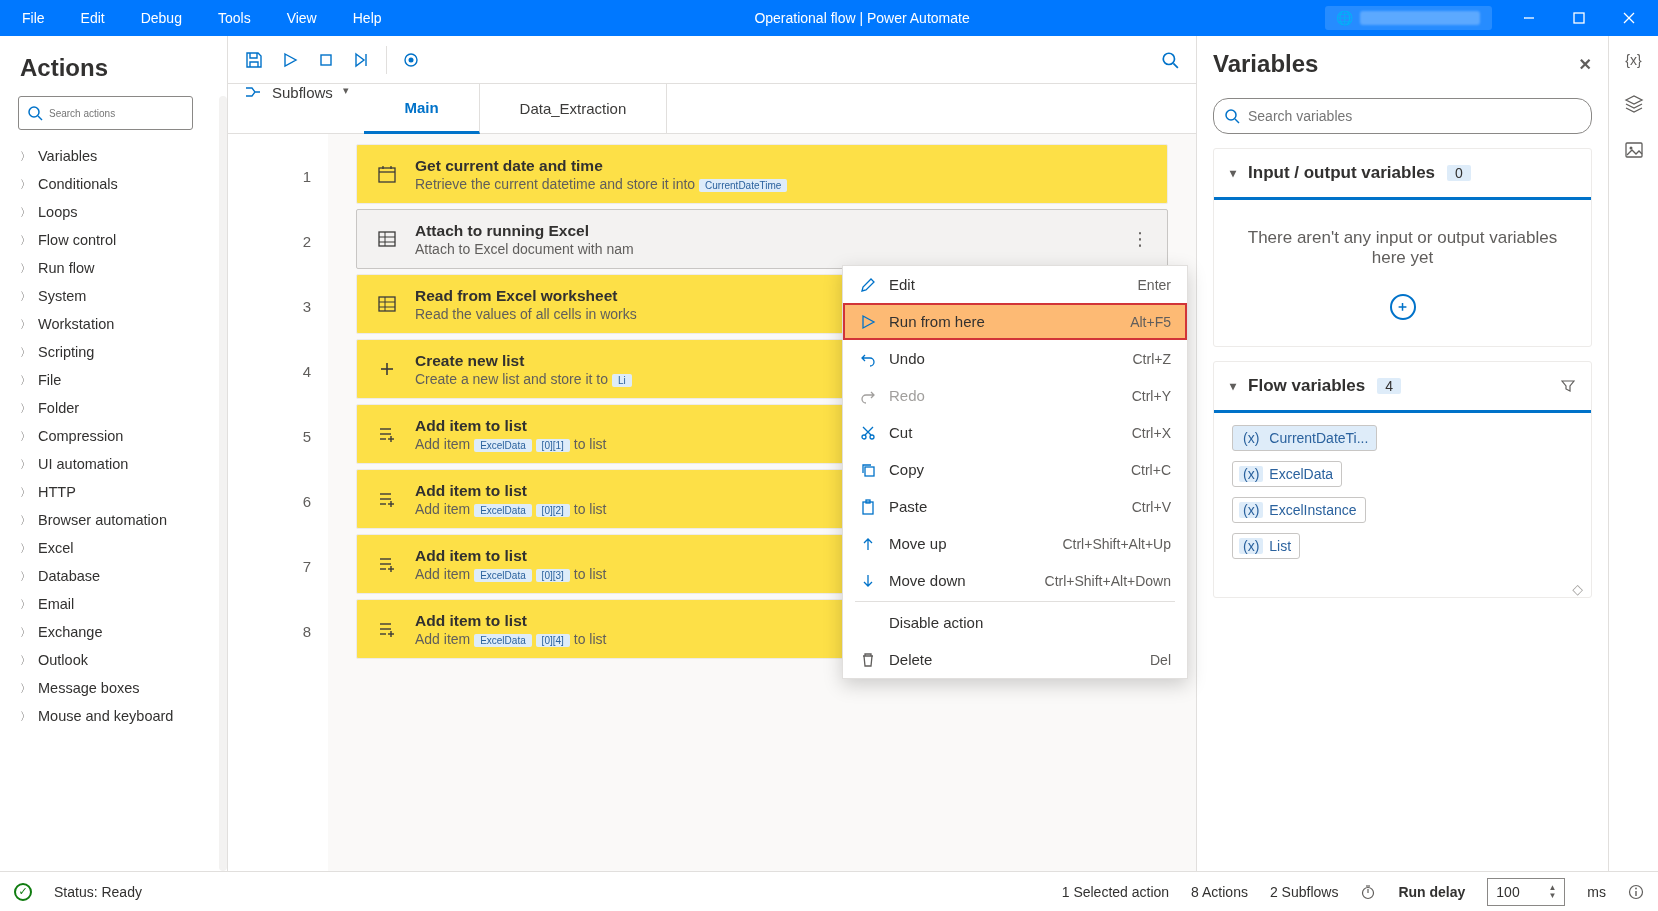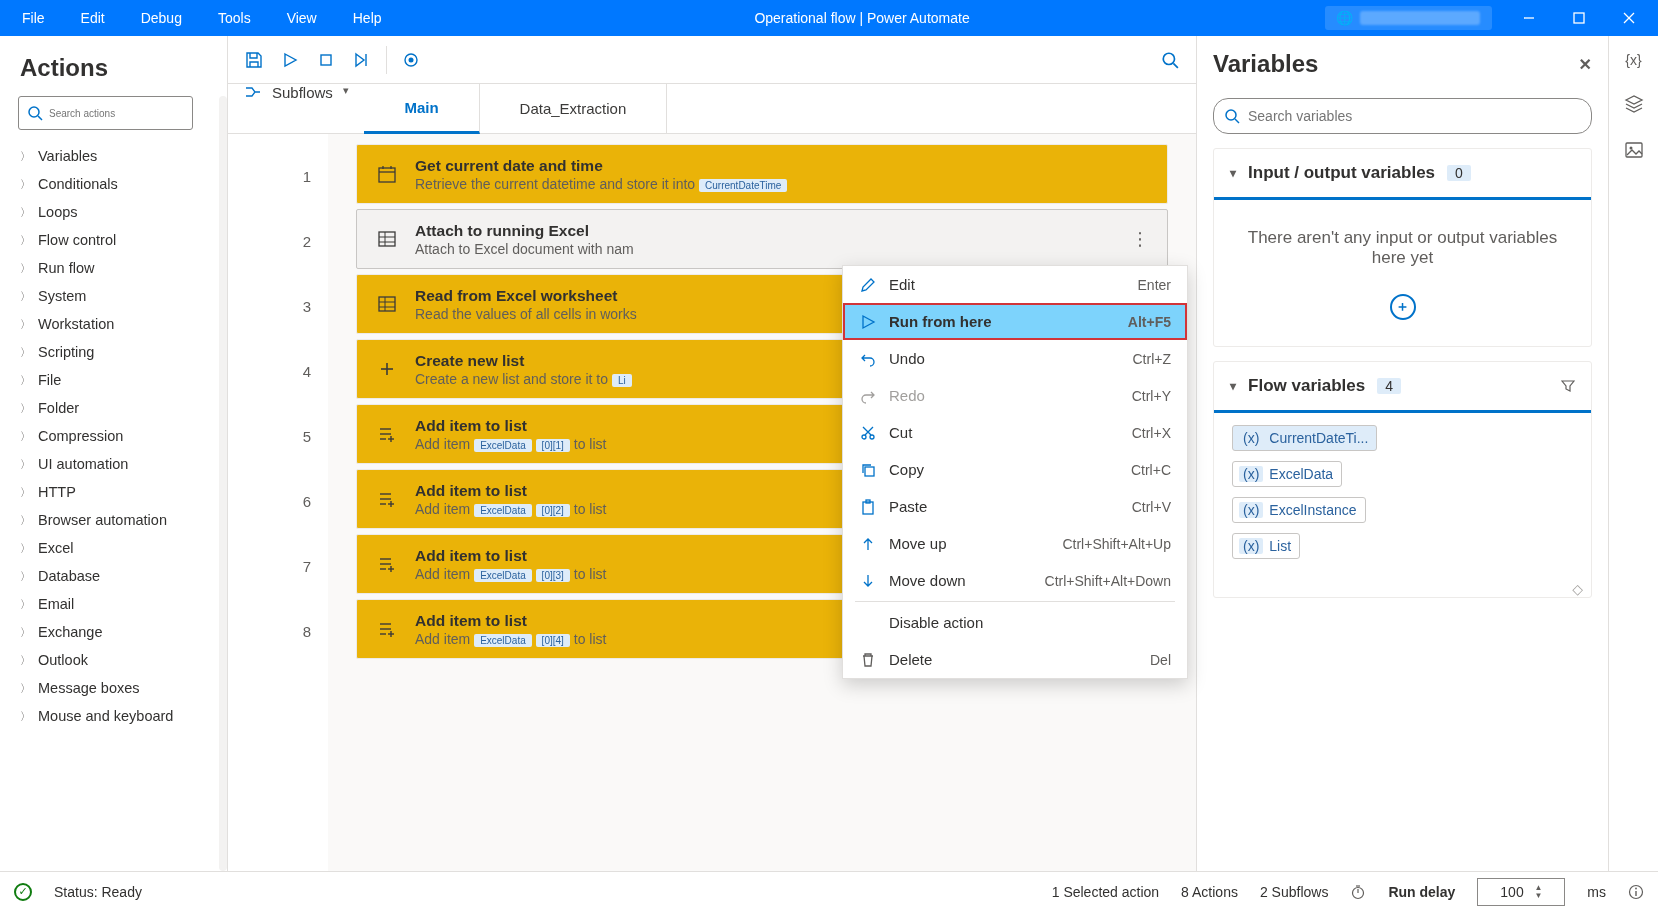--- a/index.html
+++ b/index.html
@@ -38,36 +38,36 @@
 .tab-strip { display: flex; align-items: stretch; height: 50px; border-bottom: 1px solid #e1dfdd; }
 .subflows { display: flex; align-items: flex-start; gap: 10px; padding: 0 16px; color:#3b3a39; font-size:15px; cursor:pointer;}
 .subflows .chev-down{font-size:11px; color:#605e5c;}
 .tab { padding: 0 40px; display: flex; align-items: center; font-size: 15px; color:#3b3a39; cursor:pointer; border-right:1px solid #e1dfdd;}
 .tab.active { color:#0072c9; font-weight:600; border-bottom: 3px solid #0072c9; margin-bottom:-1px;}
 
 .flow-area { flex: 1; display: flex; overflow: auto; background:#faf9f8;}
 .line-numbers { width: 100px; text-align: right; padding: 10px 16px 10px 0; color:#605e5c; font-size:15px; background:#fff; border-right:1px solid #fff;}
 .line-numbers .ln { height: 65px; display:flex; align-items:center; justify-content:flex-end;}
 .actions-list { flex: 1; padding: 10px 28px 10px 28px; }
-.action-card { background:#eab308; border:1px solid #edebe9; border-radius:2px; padding:10px 18px; margin-bottom:5px; display:flex; align-items:center; gap:16px; height:60px;}
+.action-card { background:#fde047; border:1px solid #edebe9; border-radius:2px; padding:10px 18px; margin-bottom:5px; display:flex; align-items:center; gap:16px; height:60px;}
 .action-card.selected{ background:#f3f2f1; border-color:#c8c6c4; position:relative;}
 .action-card .icn{ width:24px; height:24px; display:flex; align-items:center; justify-content:center; color:#3b3a39; flex-shrink:0;}
 .action-text .title { font-weight:600; font-size:15.5px; color:#323130;}
 .action-text .desc { font-size:14px; color:#605e5c; margin-top:1px;}
 .token { background:#deecf9; border-radius:2px; padding:1px 6px; color:#2b629e; font-size:10px;}
 .action-card .kebab{margin-left:auto; color:#605e5c; font-size:18px;}
 
 
 .context-menu { position:absolute; left:614px; top:229px; width:346px; background:#fff; border:1px solid #e1dfdd; box-shadow:0 6px 18px rgba(0,0,0,.18); z-index:50;}
 .context-menu .row{display:flex; align-items:center; gap:12px; padding:10px 16px; font-size:15px; color:#323130; cursor:pointer;}
 .context-menu .row .short{margin-left:auto; color:#605e5c; font-size:14px;}
 .context-menu .row.disabled{color:#a19f9d;}
 .context-menu .row .mi{width:18px; display:flex; justify-content:center; color:#0072c9;}
 .context-menu .divider{height:1px; background:#e1dfdd; margin:2px 12px;}
-.context-menu .row.highlight{ outline:2px solid #d13438; outline-offset:-2px; background:#7dd3fc;font-weight:bold;}
+.context-menu .row.highlight{ outline:2px solid #d13438; outline-offset:-2px; background:#fdba74;}
 .context-menu .row.indent{padding-left:46px;}
 
 
 .variables-panel{ width:412px; border-left:1px solid #e1dfdd; padding:14px 16px 8px 16px; display:flex; flex-direction:column;}
 .variables-panel h1{font-size:24px; font-weight:600; display:flex; align-items:center;}
 .variables-panel h1 .close{margin-left:auto; font-size:16px; color:#605e5c; cursor:pointer;}
 .vsearch{ margin:20px 0 14px 0; border:1px solid #8a8886; border-radius:15px; height:36px; display:flex; align-items:center; padding:0 10px; gap:8px;}
 .vsearch input{border:none; outline:none; flex:1; font-size:14px;}
 .vsection{ border:1px solid #edebe9; border-radius:3px; margin-bottom:14px;}
 .vsection .header{ display:flex; align-items:center; gap:12px; padding:14px 16px; font-size:17px; font-weight:600; color:#323130; border-bottom:3px solid #0072c9;}
@@ -85,21 +85,21 @@
 .eraser{ text-align:right; padding:6px 8px 0 0; color:#a19f9d;}
 
 
 .icon-rail{ width:50px; border-left:1px solid #e1dfdd; display:flex; flex-direction:column; align-items:center; padding-top:16px; gap:26px;}
 .icon-rail .ritem{ color:#605e5c; cursor:pointer;}
 
 
 .status-bar{ height:40px; border-top:1px solid #e1dfdd; display:flex; align-items:center; padding:0 14px; gap:22px; font-size:14px; color:#323130;}
 .status-bar .ok{ width:18px; height:18px; border:2px solid #107c10; border-radius:50%; display:flex; align-items:center; justify-content:center; color:#107c10; font-size:11px;}
 .status-bar .spacer{flex:1;}
-.status-bar .delay-input{ border:1px solid #8a8886; width:88px; height:28px; padding:0 22px; display:flex; align-items:center; justify-content:space-between;}
+.status-bar .delay-input{ border:1px solid #8a8886; width:78px; height:28px; padding:0 8px; display:flex; align-items:center; justify-content:space-between;}
 .status-bar .spin{display:flex; flex-direction:column; font-size:8px; line-height:8px; color:#605e5c;}
 
 svg{display:block;}
 </style>
 </head>
 <body>
 
 <div class="title-bar">
   <div class="menu">
     <div class="menu-item">File</div>

